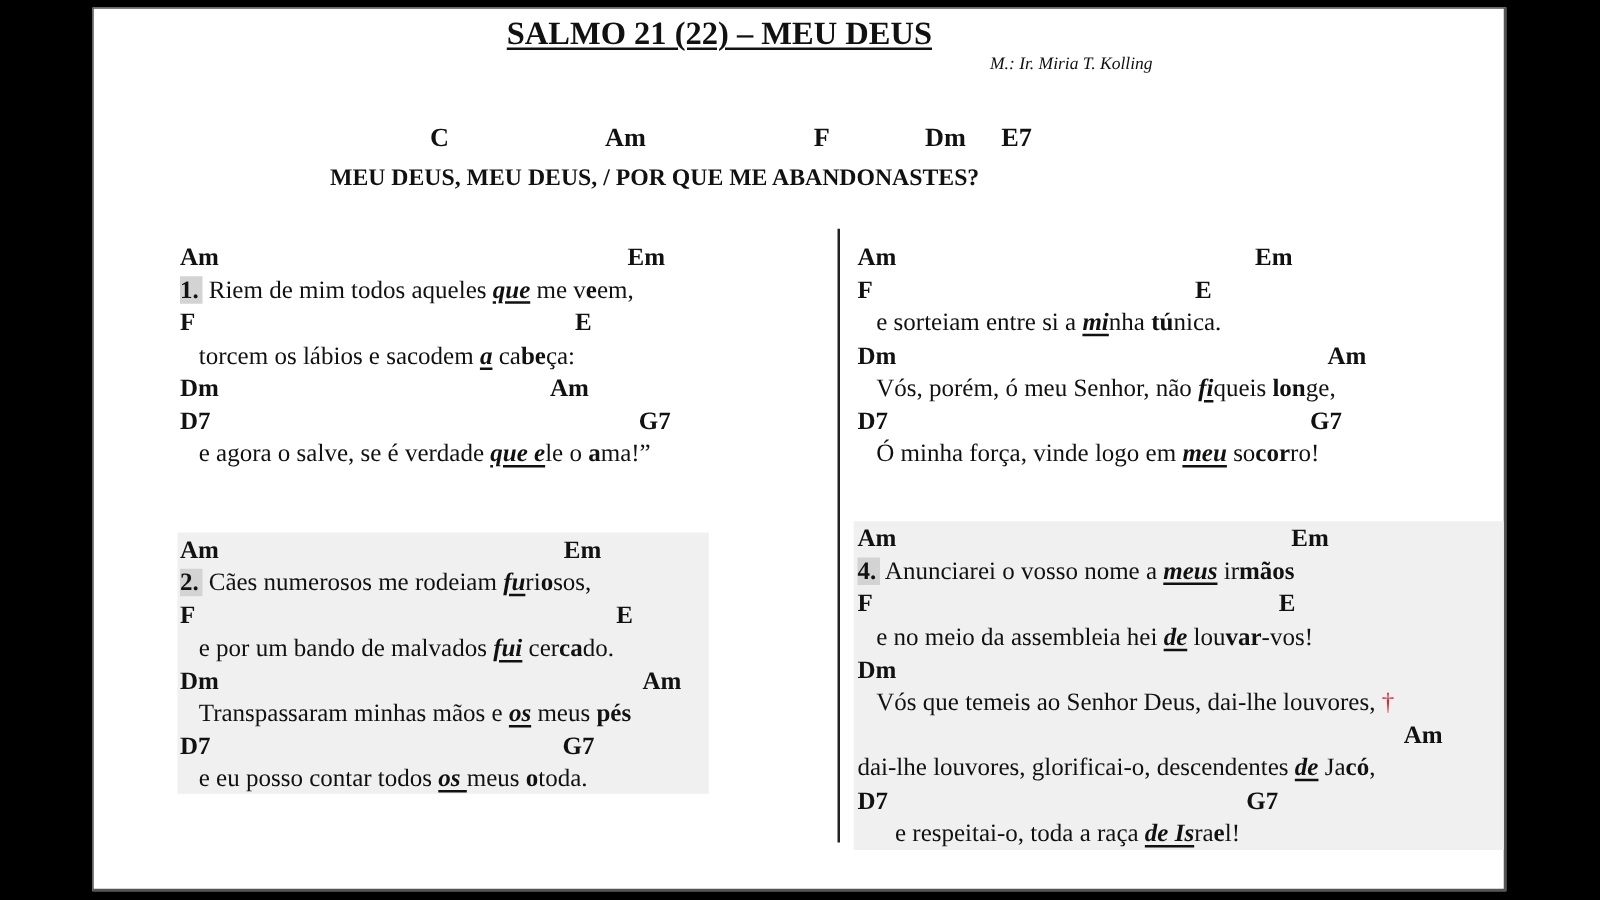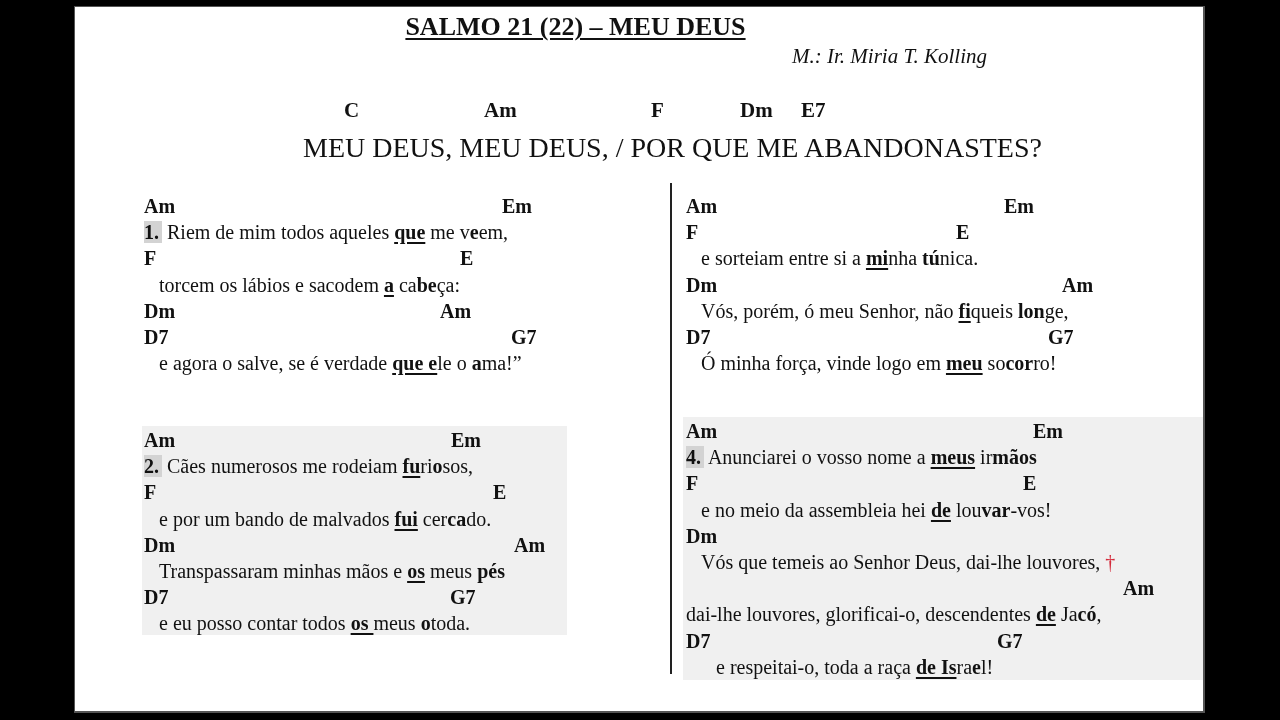--- a/index.html
+++ b/index.html
@@ -15,41 +15,41 @@
     border-left: 1px solid #555; border-top: 1px solid #555;
     border-right: 2px solid #555; border-bottom: 2px solid #555;
   }
   .title {
     position: absolute; left: 0; width: 1151px; top: 12px; text-align: center;
     font-weight: bold; font-size: 26px; text-decoration: underline;
     text-decoration-thickness: 2px; text-underline-offset: 3px; letter-spacing: 0px;
   }
   .author {
     position: absolute; left: 792px; top: 44px;
-    font-style: italic; font-size: 21px;
+    font-style: italic; font-size: 14px;
   }
   .refrain-chords, .refrain-text {
-    position: absolute; font-weight: normal; font-size: 28px; white-space: nowrap; margin-left: 39px;
+    position: absolute; font-weight: bold; font-size: 19px; white-space: nowrap;
   }
   .refrain-text { left: 190px; top: 124px; }
   .rc { position: absolute; top: 98px; font-weight: bold; font-size: 21px; }
   .divider {
     position: absolute; left: 596px; top: 183px; width: 2px; height: 491px; background: #222;
   }
   .shade {
     position: absolute; background: #f0f0f0;
   }
   .stanza { position: absolute; }
   .line {
     position: relative; height: 26.2px; font-size: 20px; line-height: 26px; white-space: nowrap;
   }
   .chord { position: absolute; top: 0; font-weight: bold; font-size: 20px; }
   .num { background: #d3d3d3; font-weight: bold; padding-right: 3px; }
   .b { font-weight: bold; }
-  .u { font-weight: bold; text-decoration: underline; text-decoration-thickness: 2px; text-underline-offset: 3px; }
+  .u { font-weight: bold; text-decoration: underline; text-decoration-thickness: 2px; text-underline-offset: 3px; font-style: italic; }
   .cross { color: #d42a3a; }
 </style>
 </head>
 <body>
 
 <div class="page"></div>
 
 <div class="title">SALMO 21 (22) – MEU DEUS</div>
 <div class="author">M.: Ir. Miria T. Kolling</div>
 

